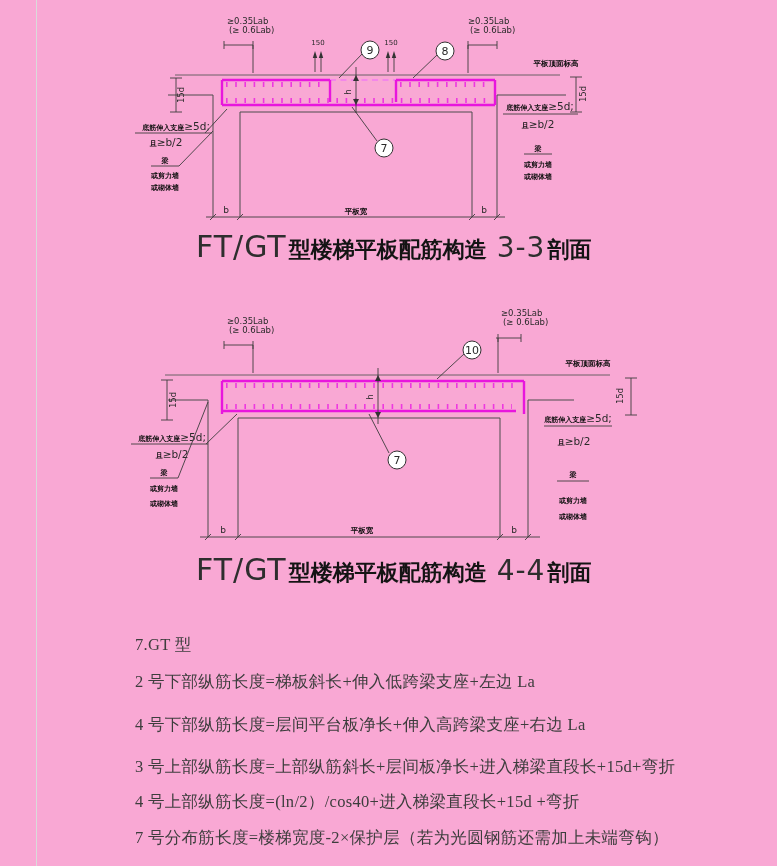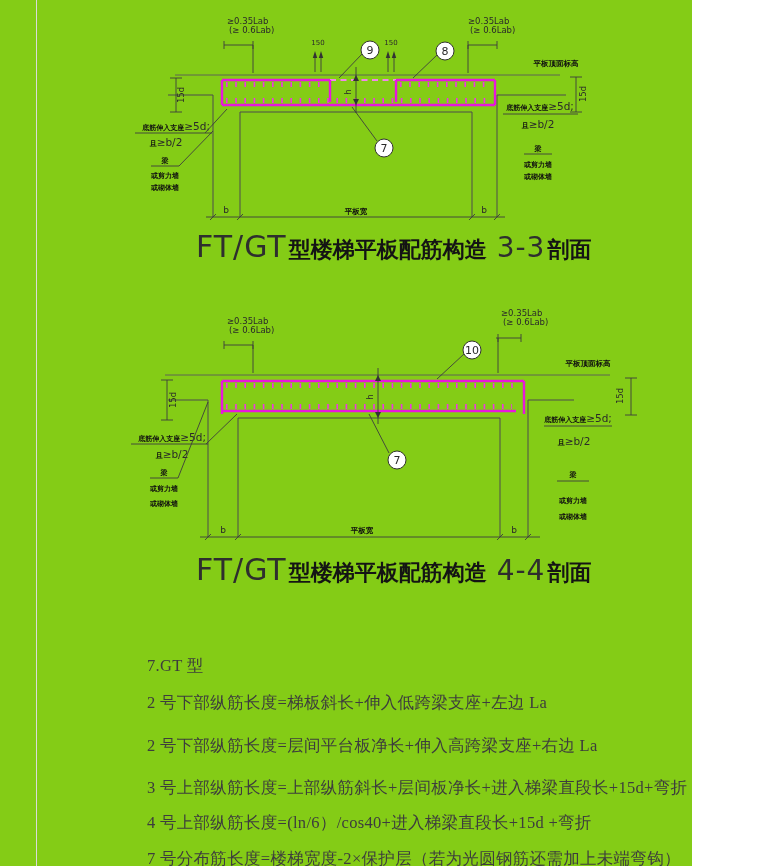--- a/index.html
+++ b/index.html
@@ -1,16 +1,16 @@
 <!DOCTYPE html>
 <html><head>
 <meta charset="utf-8">
 <style>
   html,body{margin:0;padding:0;background:#ffffff;}
-  .page{position:relative;width:692px;height:866px;background:#84cc16;overflow:hidden;
+  .page{position:relative;width:777px;height:866px;background:#f9a8d4;overflow:hidden;
         font-family:"Liberation Sans",sans-serif;}
   .page-edge{position:absolute;left:36px;top:0;width:1px;height:866px;background:#dadada;}
   svg{position:absolute;left:0;display:block;}
   svg text{font-family:"DejaVu Sans",sans-serif;fill:#2a2a2a;}
   .ln{stroke:#4c4c4c;stroke-width:1;fill:none;}
   .lnthin{stroke:#5a5a5a;stroke-width:0.9;fill:none;}
   .dim{stroke:#3d3d3d;stroke-width:0.9;fill:none;}
   .rebar{stroke:#e816dd;stroke-width:2.4;fill:none;}
   .rebar-dash{stroke:#f387ea;stroke-width:2;stroke-dasharray:6 4.5;fill:none;}
   .ticks{stroke:#ee38e0;stroke-width:5;stroke-dasharray:1.6 7.6;fill:none;}
@@ -20,23 +20,23 @@
   .zh{font-size:7px;font-weight:bold;fill:#101010;}
   .zh75{font-size:7.5px;font-weight:bold;fill:#101010;}
   .val{font-size:10.5px;}
   .circ{stroke:#333;stroke-width:1;fill:#ffffff;}
   .cnum{font-size:11px;text-anchor:middle;}
   .arrfill{fill:#333;stroke:none;}
   .tl{font-size:30px;letter-spacing:1px;fill:#2e2e2e;}
   .tz{font-size:22px;font-weight:bold;fill:#141414;}
   .tn{font-size:28px;letter-spacing:1px;fill:#2e2e2e;}
   .notes{position:absolute;left:135px;top:0;width:600px;}
-  .note{position:absolute;left:12px;white-space:nowrap;
+  .note{position:absolute;left:0;white-space:nowrap;
         font-family:"Liberation Serif","DejaVu Serif",serif;
-        font-size:16.5px;letter-spacing:0.3px;color:#3d3d3d;margin-top:21px;}
+        font-size:16.5px;letter-spacing:0.3px;color:#3d3d3d;}
 </style>
 </head>
 <body>
 
 <div class="page">
   <div class="page-edge"></div>
 
   <svg style="top:0" width="777" height="270" viewBox="0 0 777 270">
 
     <g>
@@ -308,18 +308,18 @@
     </g>
 
     <text x="196" y="280">
       <tspan class="tl">FT/GT</tspan><tspan class="tz" dx="2">型楼梯平板配筋构造</tspan><tspan class="tn" dx="10">4-4</tspan><tspan class="tz" dx="2">剖面</tspan>
     </text>
   </svg>
 
   <div class="notes">
     <div class="note" style="top:634px">7.GT 型</div>
     <div class="note" style="top:671px">2 号下部纵筋长度=梯板斜长+伸入低跨梁支座+左边 La</div>
-    <div class="note" style="top:714px">2 号下部纵筋长度=层间平台板净长+伸入高跨梁支座+右边 La</div>
+    <div class="note" style="top:714px">4 号下部纵筋长度=层间平台板净长+伸入高跨梁支座+右边 La</div>
     <div class="note" style="top:756px">3 号上部纵筋长度=上部纵筋斜长+层间板净长+进入梯梁直段长+15d+弯折</div>
-    <div class="note" style="top:791px">4 号上部纵筋长度=(ln/6）/cos40+进入梯梁直段长+15d +弯折</div>
+    <div class="note" style="top:791px">4 号上部纵筋长度=(ln/2）/cos40+进入梯梁直段长+15d +弯折</div>
     <div class="note" style="top:827px">7 号分布筋长度=楼梯宽度-2×保护层（若为光圆钢筋还需加上未端弯钩）</div>
   </div>
 </div>
 
 </body></html>

